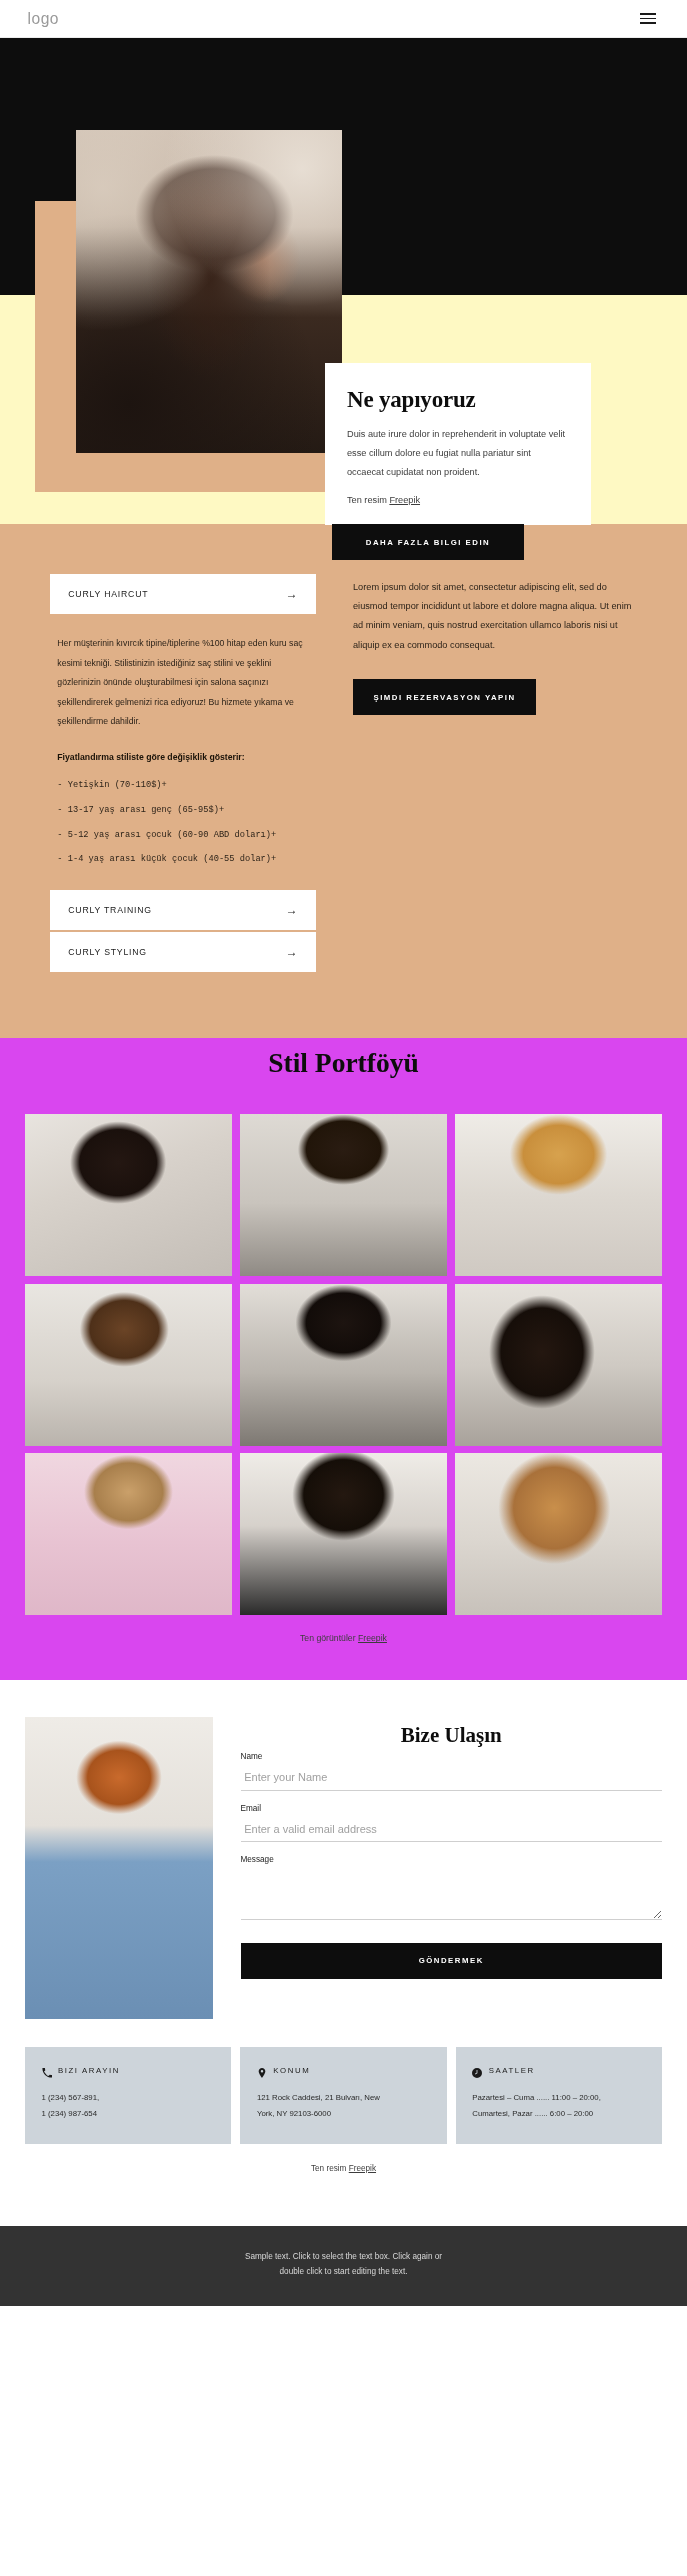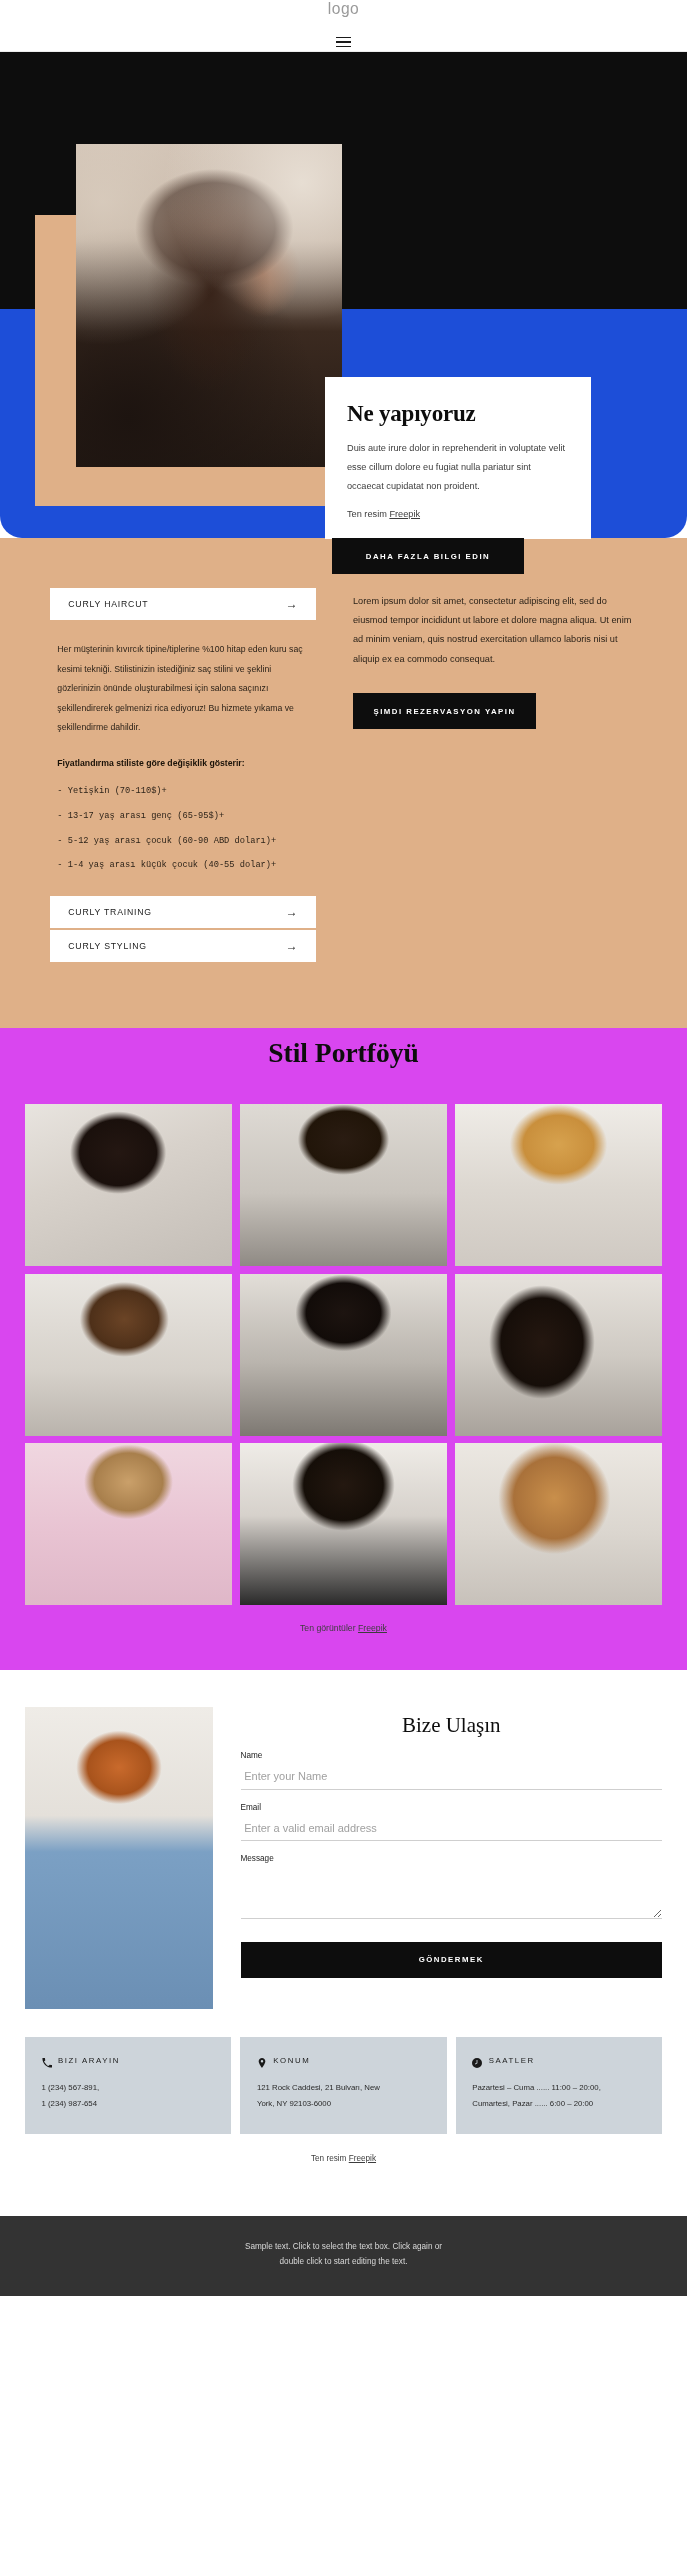--- a/index.html
+++ b/index.html
@@ -7,30 +7,30 @@
   body {
     font-family: "Liberation Sans", sans-serif;
     background: #ffffff;
     color: #1a1a1a;
     -webkit-font-smoothing: antialiased;
   }
   .page { width: 687px; position: relative; overflow: hidden; }
 
   
   .header {
-    height: 52px; background: #fff;
+    height: 38px; background: #fff;
     display: flex; align-items: center; justify-content: space-between;
-    padding: 0 27.5px; border-bottom: 0.9px solid #ececec; flex-direction: column;
+    padding: 0 27.5px; border-bottom: 0.9px solid #ececec;
   }
   .logo { font-size: 15.6px; color: #9a9a9a; letter-spacing: 0.5px; font-weight: 400; }
   .burger { display: flex; flex-direction: column; gap: 2.7px; cursor: pointer; padding: 3.7px; }
   .burger span { display: block; width: 15.6px; height: 1.8px; background: #1a1a1a; }
 
   
-  .hero { position: relative; background: #1d4ed8; height: 486px; border-radius: 22px; }
+  .hero { position: relative; background: #fef9c3; height: 486px; }
   .hero-black { position: absolute; left: 0; top: 0; width: 687px; height: 257px; background: #0d0d0d; }
   .hero-tan { position: absolute; left: 35px; top: 163px; width: 302px; height: 291px; background: #dfb088; }
   .hero-photo {
     position: absolute; left: 76px; top: 92px; width: 266px; height: 323px;
     background:
       radial-gradient(ellipse 110px 82px at 52% 26%, #5c3a28 0%, #3a2318 55%, rgba(58,35,24,0) 72%),
       radial-gradient(ellipse 55px 64px at 70% 40%, #9c6b4f 0%, rgba(156,107,79,0) 70%),
       radial-gradient(circle at 20% 85%, #1d1410 0%, rgba(29,20,16,0) 55%),
       linear-gradient(180deg, #cfc0b2 0%, #bfae9e 30%, #3b2a20 58%, #241a14 100%);
     overflow: hidden;
@@ -60,21 +60,21 @@
     font-family: "Liberation Sans", sans-serif;
   }
   .hero-btn { position: absolute; left: 332px; top: 486px; width: 192px; z-index: 5; }
 
   
   .services { background: #dfb088; padding: 50px 50px 64px 50px; }
   .svc-grid { display: flex; gap: 37px; align-items: flex-start; }
   .svc-left { width: 266px; }
   .svc-right { width: 280px; padding-top: 3.7px; }
   .accordion {
-    background: #fff; height: 32px; display: flex; align-items: center;
+    background: #fff; height: 40px; display: flex; align-items: center;
     justify-content: space-between; padding: 0 18.3px; margin-bottom: 2px; cursor: pointer;
   }
   .accordion-label { font-size: 8.7px; letter-spacing: 0.8px; color: #1a1a1a; }
   .arrow { font-size: 12px; color: #1a1a1a; line-height: 1; }
   .svc-body { font-size: 8.7px; line-height: 2.25; color: #2d2319; margin: 20px 0 0 7.3px; }
   .svc-strong { font-size: 8.7px; font-weight: 700; color: #1a1208; margin: 20px 0 0 7.3px; }
   .price-list { list-style: none; margin: 18.3px 0 26px 7.3px; }
   .price-list li { font-size: 8.7px; color: #2d2319; margin-bottom: 14.7px; font-family: Liberation Mono, monospace; }
   .svc-right h2 {
     font-family: "Liberation Serif", serif; font-size: 24px; font-weight: 700;
@@ -109,22 +109,22 @@
   .contact { background: #fff; padding: 37px 0 27.5px 0; }
   .contact-grid { display: flex; gap: 27.5px; padding: 0 25px; align-items: flex-start; }
   .contact-photo {
     width: 188px; height: 302px;
     background:
       radial-gradient(ellipse 57px 49px at 50% 20%, #c96a2c 0%, #a8531c 55%, rgba(0,0,0,0) 75%),
       linear-gradient(180deg,#efece7 0%, #e4e0da 36%, #7ba0c4 48%, #6b8fb4 100%);
   }
   .contact-form { flex: 1; padding-top: 5.5px; }
   .contact-form h2 {
-    font-family: "Liberation Serif", serif; font-size: 21px; font-weight: 400;
-    text-align: center; color: #0d0d0d; margin-bottom: 13px;
+    font-family: "Liberation Serif", serif; font-size: 21px; font-weight: 700;
+    text-align: center; color: #0d0d0d; margin-bottom: 4px;
   }
   .field { margin-bottom: 13px; }
   .field label { display: block; font-size: 8.2px; color: #1a1a1a; margin-bottom: 7.3px; font-weight: 400; }
   .field input, .field textarea {
     width: 100%; border: none; border-bottom: 0.9px solid #cfcfcf; background: transparent;
     font-size: 11px; color: #1a1a1a; font-family: "Liberation Sans", sans-serif;
     padding: 2.7px 3.7px 6.4px 3.7px; outline: none;
   }
   .field input::placeholder, .field textarea::placeholder { color: #a0a0a0; }
   .field textarea { height: 48px; resize: vertical; }

